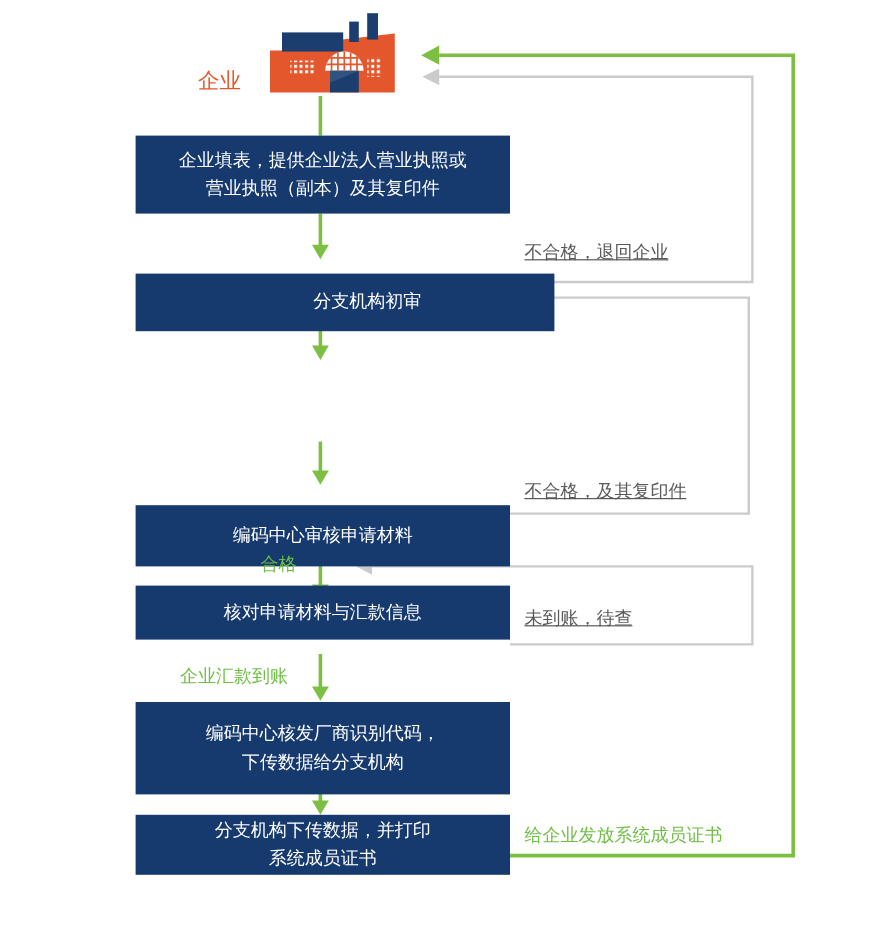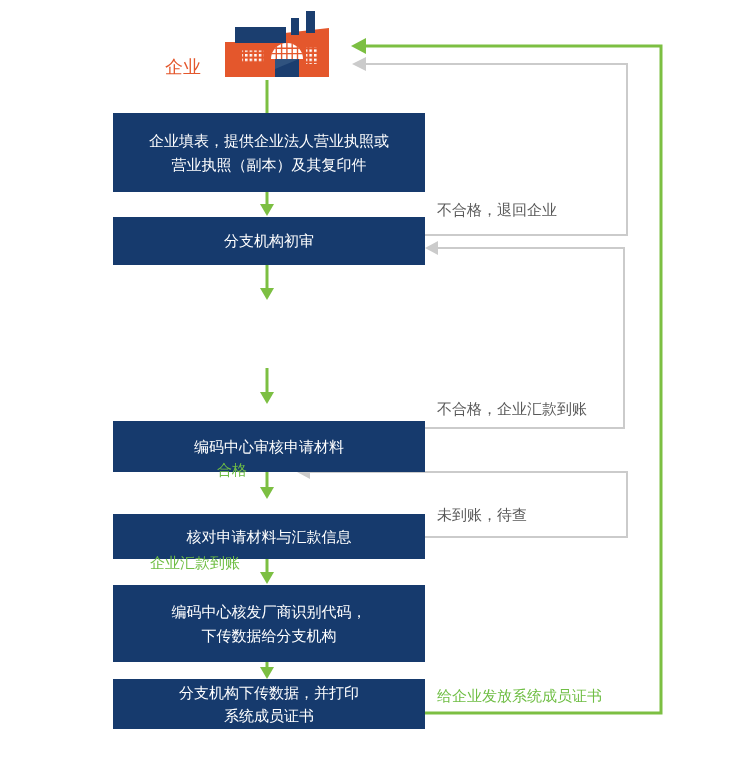--- a/index.html
+++ b/index.html
@@ -7,28 +7,28 @@
     position:relative;width:735px;height:776px;background:#ffffff;
     font-family:"Liberation Sans",sans-serif;overflow:hidden;
   }
   svg.overlay{position:absolute;left:0;top:0;}
   .factory{position:absolute;left:222px;top:8px;}
   .fbox{
     position:absolute;left:113px;width:312px;background:#163a6d;color:#ffffff;
     display:flex;align-items:center;justify-content:center;text-align:center;
     white-space:pre-line;font-size:15px;line-height:1.55;
   }
-  .b1{top:113px;height:79px;}
-  .b2{top:217px;height:48px;}
+  .b1{top:113px;height:65px;}
+  .b2{top:228px;height:48px;padding-left:37px;}
   .b3{top:301px;height:67px;}
   .b4{top:421px;height:51px;text-align:right;}
-  .b5{top:514px;height:45px;}
+  .b5{top:488px;height:45px;}
   .b6{top:585px;height:77px;}
   .b7{top:679px;height:50px;}
-  .side-label{position:absolute;left:437px;font-size:15px;color:#595959;white-space:nowrap;}
+  .side-label{position:absolute;left:437px;font-size:15px;color:#595959;white-space:nowrap;text-decoration:underline;}
   .l-a{top:201px;}
   .l-b{top:400px;}
   .l-c{top:506px;}
   .glabel{position:absolute;font-size:15px;color:#6fbe44;white-space:nowrap;}
   .g1{left:97px;top:271px;}
   .g2{left:217px;top:461px;}
   .g3{left:150px;top:554px;}
   .g4{left:437px;top:687px;}
   .ent-label{position:absolute;left:165px;top:55px;font-size:18px;color:#e4572c;white-space:nowrap;}
 </style>
@@ -101,20 +101,20 @@
 营业执照（副本）及其复印件</div>
   <div class="fbox b2">分支机构初审</div>
   <div class="fbox b4">编码中心审核申请材料</div>
   <div class="fbox b5">核对申请材料与汇款信息</div>
   <div class="fbox b6">编码中心核发厂商识别代码，
 下传数据给分支机构</div>
   <div class="fbox b7">分支机构下传数据，并打印
 系统成员证书</div>
 
   <div class="side-label l-a">不合格，退回企业</div>
-  <div class="side-label l-b">不合格，企业汇款到账</div>
+  <div class="side-label l-b">不合格，及其复印件</div>
   <div class="side-label l-c">未到账，待查</div>
   <div class="glabel g4">给企业发放系统成员证书</div>
 
   <div class="glabel g2">合格</div>
   <div class="glabel g3">企业汇款到账</div>
 
 </div>
 
 </body></html>

